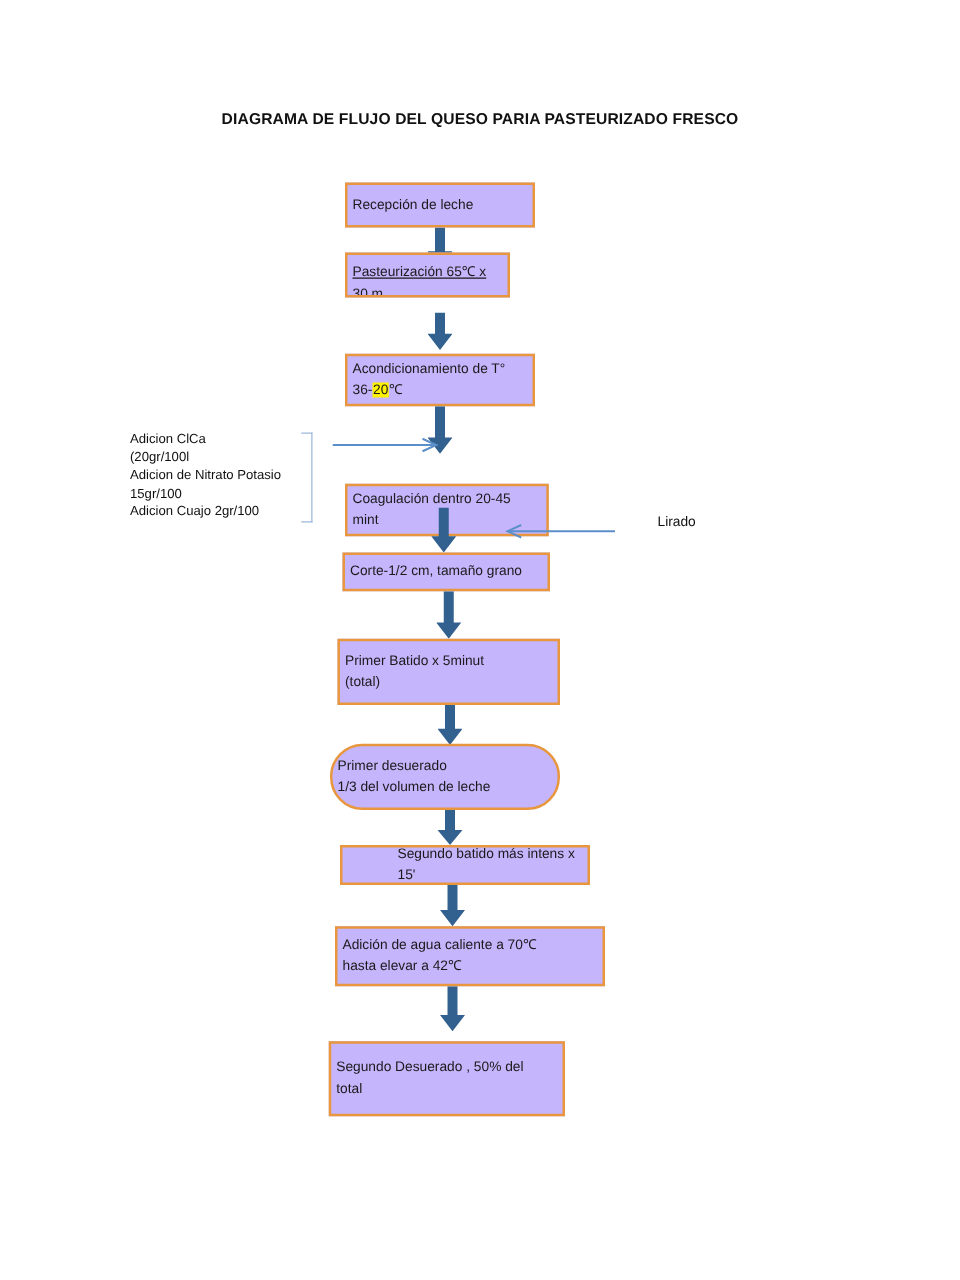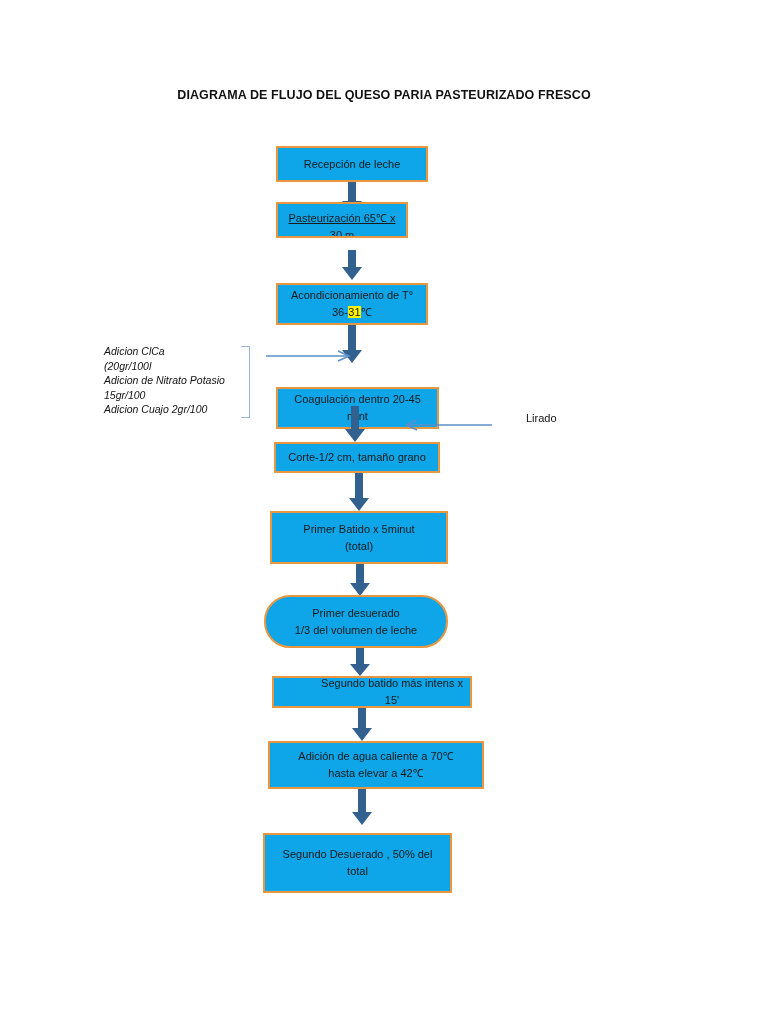--- a/index.html
+++ b/index.html
@@ -37,25 +37,25 @@
     letter-spacing: 0.1px;
     color: #111111;
     white-space: nowrap;
   }
 
   
   .proc-box {
     position: absolute;
     box-sizing: border-box;
     border: 2px solid #E8973F;
-    background: #0ea5e9;
+    background: #c4b5fd;
     display: flex;
     align-items: center;
     justify-content: center;
-    text-align: center;
+    text-align: left;
     font-size: 11px;
     line-height: 17px;
     color: #1a1a1a;
     overflow: hidden;
     padding: 0 4px;
   }
   .proc-box .label {
     display: block;
     width: 100%;
     white-space: pre-line;
@@ -85,21 +85,20 @@
   
   .annotation {
     position: absolute;
     left: 104px;
     top: 344px;
     width: 145px;
     font-size: 10.5px;
     line-height: 14.6px;
     color: #111111;
     white-space: pre-line;
-    font-style: italic;
   }
 
   .bracket {
     position: absolute;
     left: 241px;
     top: 346px;
     width: 9px;
     height: 72px;
     box-sizing: border-box;
     border: 1.6px solid #9DB7DC;
@@ -139,21 +138,21 @@
   </div>
 
   <div class="arrow-down" style="left:342px; top:250px;">
     <svg width="20" height="30" viewBox="0 0 20 30">
       <polygon points="6,0 14,0 14,17 20,17 10,30 0,17 6,17" fill="#33618F"></polygon>
     </svg>
   </div>
 
   <div class="proc-box" style="left:276px; top:283px; width:152px; height:42px;">
     <span class="label"><span>Acondicionamiento de T°
-36-</span><span class="hl">31</span><span>℃</span></span>
+36-</span><span class="hl">20</span><span>℃</span></span>
   </div>
 
   <div class="arrow-down" style="left:342px; top:325px;">
     <svg width="20" height="38" viewBox="0 0 20 38">
       <polygon points="6,0 14,0 14,25 20,25 10,38 0,25 6,25" fill="#33618F"></polygon>
     </svg>
   </div>
 
   <div class="annotation">Adicion ClCa
 (20gr/100l

